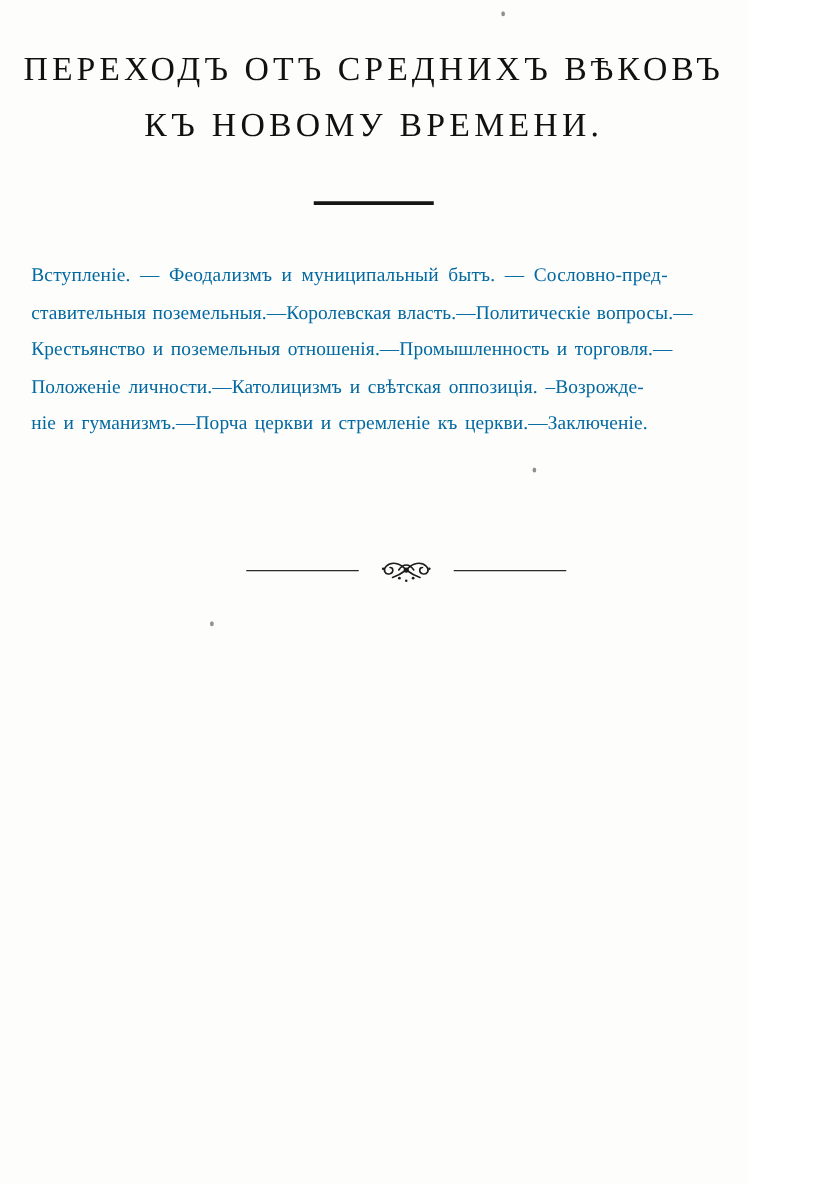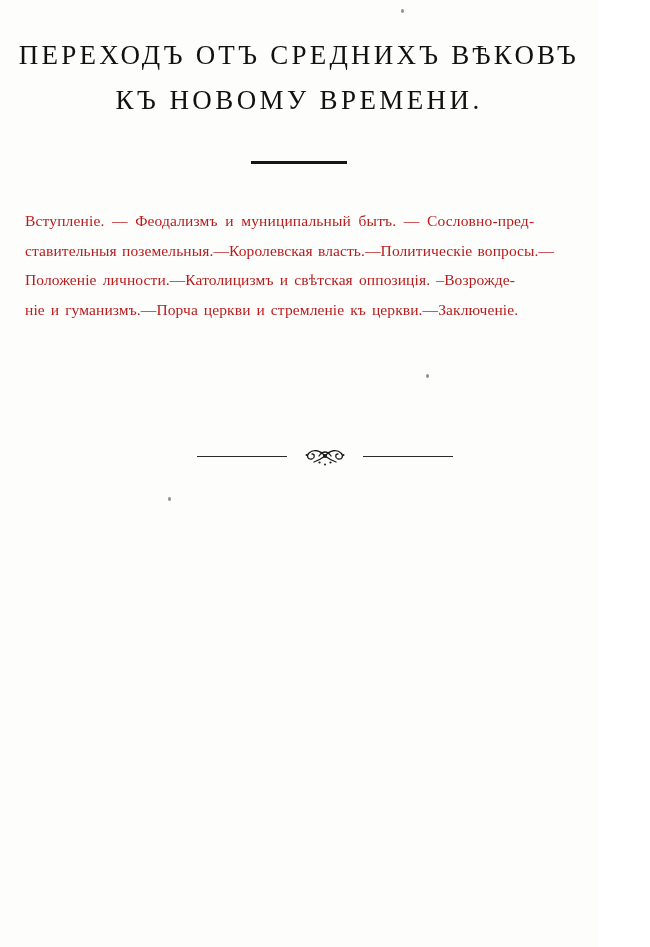--- a/index.html
+++ b/index.html
@@ -54,21 +54,21 @@
     height: 3px;
     background: #161616;
     margin: 38px auto 0 auto;
   }
 
   .summary {
     margin: 42px auto 0 auto;
     width: 548px;
     font-size: 15.5px;
     line-height: 29.5px;
-    color: #b91c1c;
+    color: #0369a1;
     text-align: justify;
     text-justify: inter-word;
     hyphens: none;
   }
   .summary .ln {
     display: block;
     white-space: nowrap;
   }
   .summary .ln.sp1 { letter-spacing: .15px; word-spacing: 3.5px; }
   .summary .ln.sp2 { letter-spacing: .1px;  word-spacing: 1.2px; }
@@ -108,20 +108,21 @@
   <div class="title-block">
     <div class="title-line first">ПЕРЕХОДЪ ОТЪ СРЕДНИХЪ ВѢКОВЪ</div>
     <div class="title-line second">КЪ НОВОМУ ВРЕМЕНИ.</div>
   </div>
 
   <div class="rule"></div>
 
   <div class="summary">
     <span class="ln sp1">Вступленіе. — Феодализмъ и муниципальный бытъ. — Сословно-пред-</span>
     <span class="ln sp2">ставительныя поземельныя.—Королевская власть.—Политическіе вопросы.—</span>
+    <span class="ln sp3">Крестьянство и поземельныя отношенія.—Промышленность и торговля.—</span>
     <span class="ln sp4">Положеніе личности.—Католицизмъ и свѣтская оппозиція. –Возрожде-</span>
     <span class="ln sp5">ніе и гуманизмъ.—Порча церкви и стремленіе къ церкви.—Заключеніе.</span>
   </div>
 
   <div class="ornament">
     <div class="orn-rule"></div>
     <div class="orn-mid">
       <svg width="64" height="26" viewBox="0 0 64 26" xmlns="http://www.w3.org/2000/svg">
         <g fill="none" stroke="#1c1c1c" stroke-width="1.3" stroke-linecap="round">
           <path d="M32 13 C27 7, 20 6, 16 10 C13 13, 15 17, 19 16 C22 15, 22 11, 19 11"></path>

